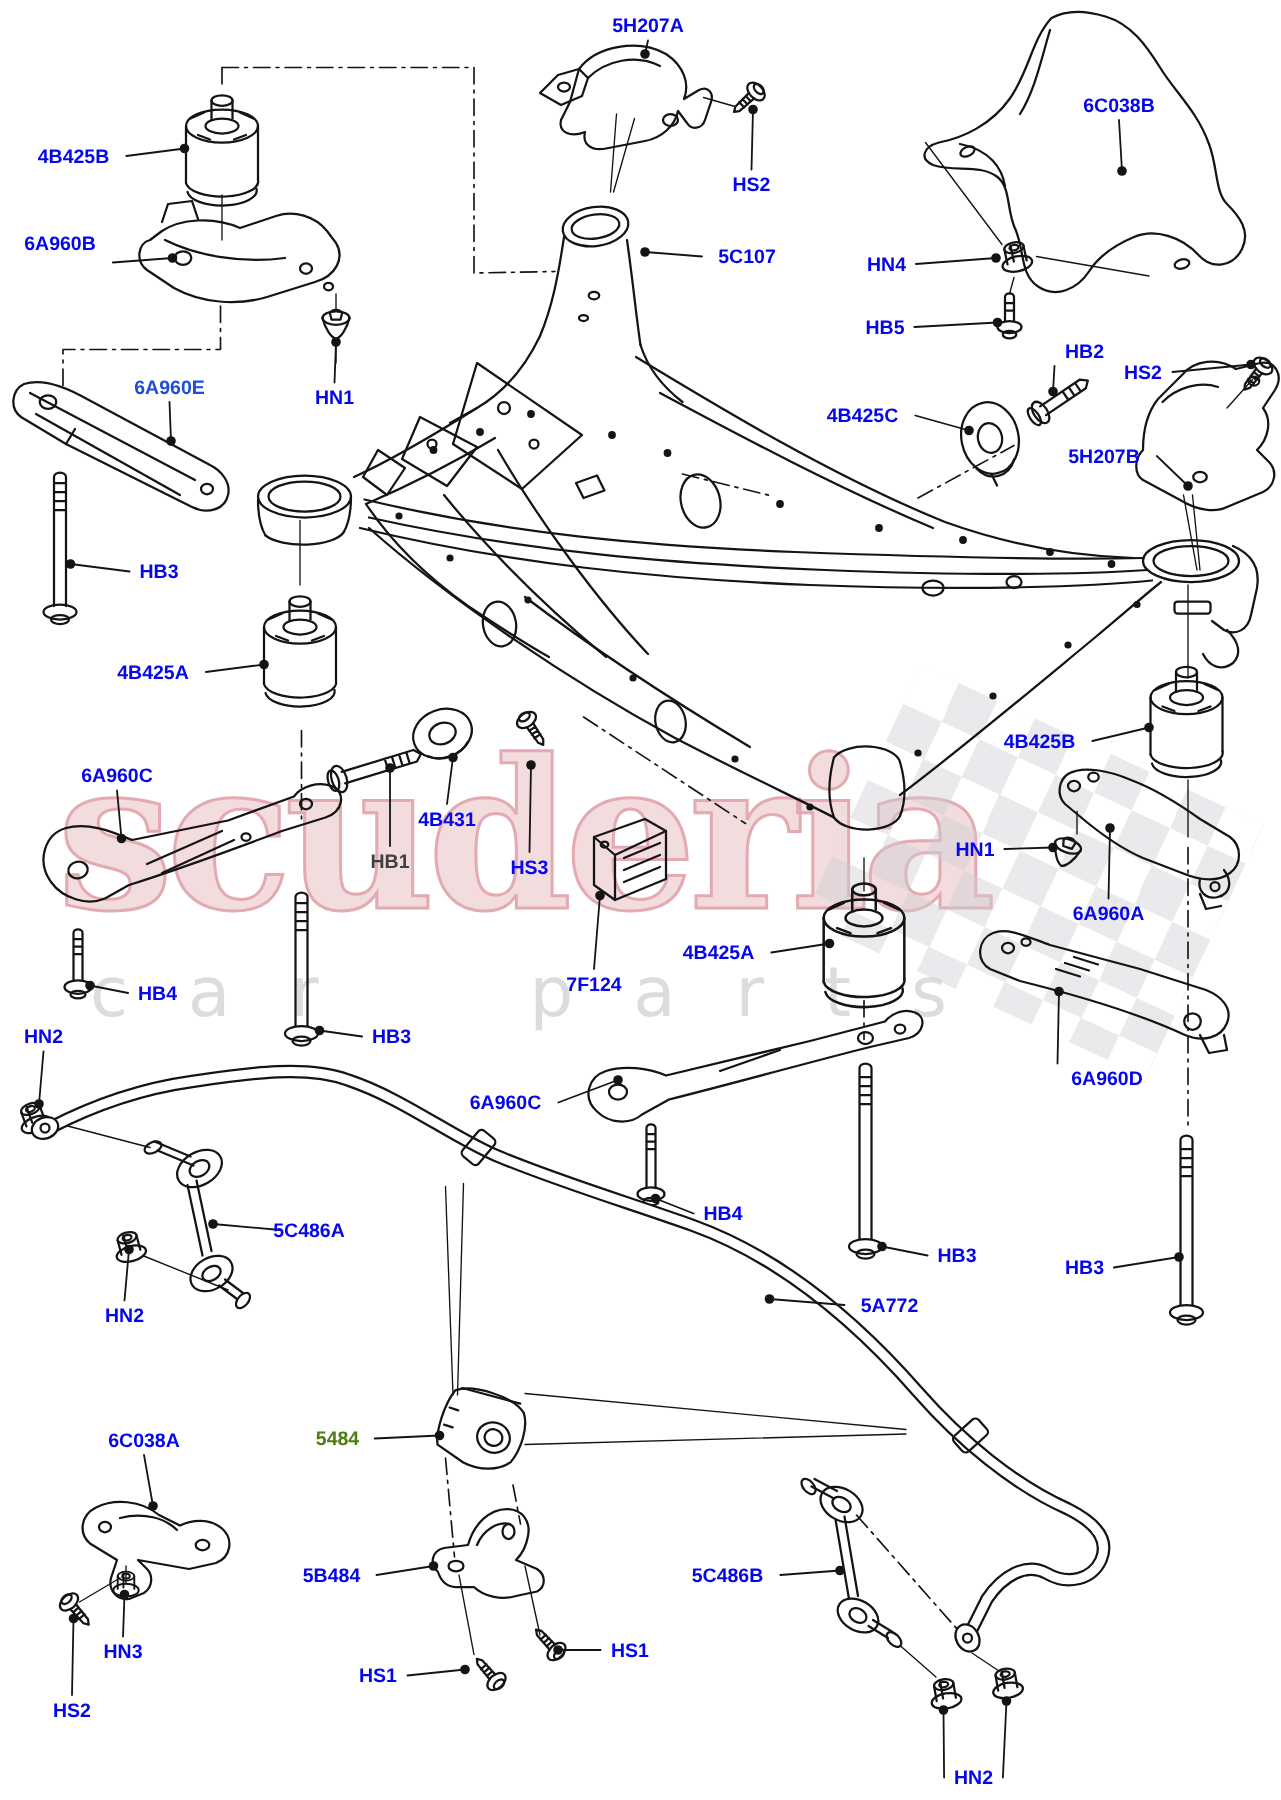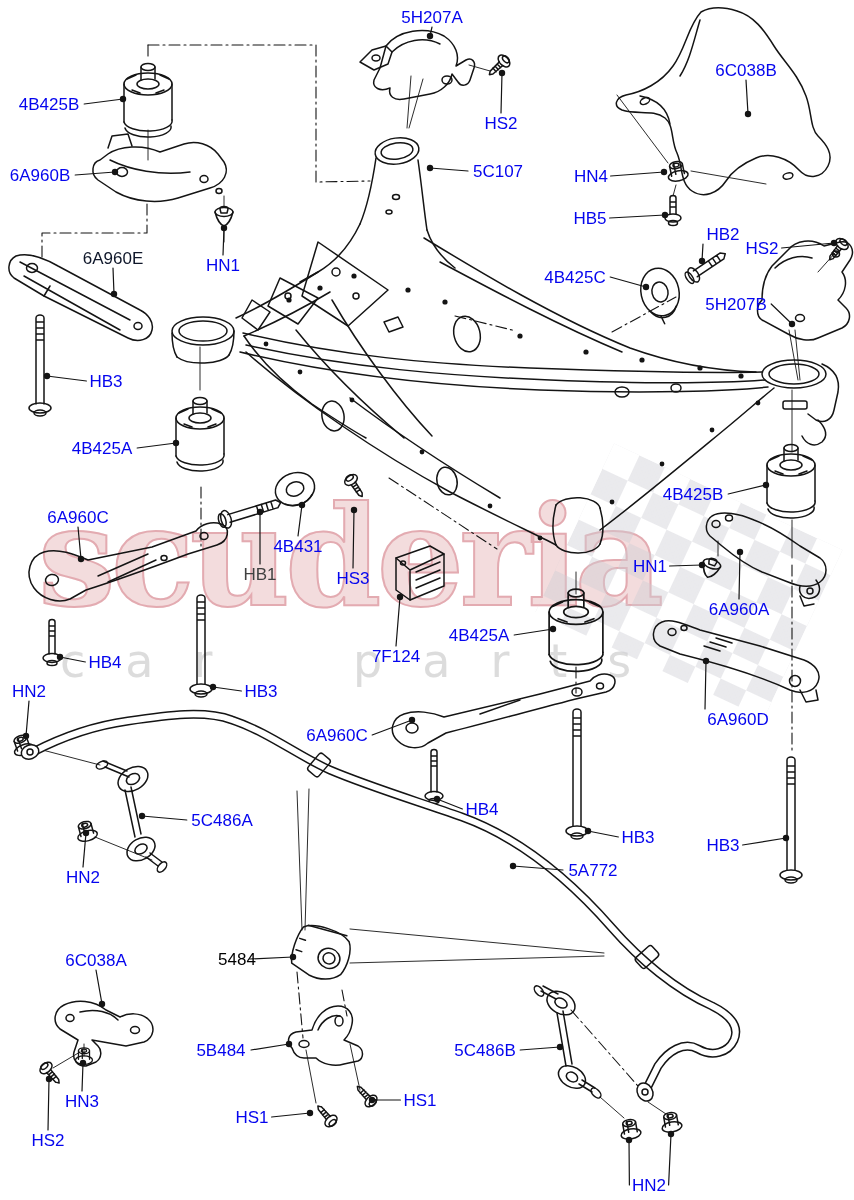--- a/index.html
+++ b/index.html
@@ -13,22 +13,22 @@
             text-shadow:0 0 1px #e3abb1;}
   #wm-tagline{position:absolute;left:60px;top:638px;font-family:"DejaVu Sans",sans-serif;
               font-size:46px;line-height:1;color:rgba(198,198,198,0.62);
               letter-spacing:40px;word-spacing:46px;}
   #wm-checker{position:absolute;left:563px;top:488px;width:252px;height:186px;
               background:repeating-conic-gradient(rgba(205,205,212,0.5) 0 25%,transparent 0 50%);
               background-size:56px 56px;transform:rotate(25deg);opacity:.85;}
   
   svg.art{position:absolute;left:0;top:0;}
   
-  .lbl{position:absolute;transform:translate(-50%,-50%);font-size:17px;
-       line-height:1;white-space:nowrap;cursor:pointer;}
+  .lbl{position:absolute;transform:translate(-50%,-50%);font-size:13px;
+       line-height:1;white-space:nowrap;cursor:pointer;font-weight:bold;}
 </style>
 </head>
 <body>
 
 <div id="page">
 
   <div id="watermark">
     <div id="wm-tagline">car parts</div>
     <div id="wm-brand">scuderia</div>
     <div id="wm-checker"></div>
@@ -502,55 +502,55 @@
           <line x1="668.6" y1="1185" x2="671" y2="1134" stroke="#141414" stroke-width="1.2"></line>
           <circle cx="671" cy="1134" r="3.2" fill="#141414" stroke="none"></circle>
         </g>
     </g>
   </svg>
 
   <div id="labels">
       <div class="lbl" style="left: 432px; top: 17px; color: rgb(5, 5, 238);">5H207A</div>
       <div class="lbl" style="left: 746px; top: 70px; color: rgb(5, 5, 238);">6C038B</div>
       <div class="lbl" style="left: 49px; top: 104px; color: rgb(5, 5, 238);">4B425B</div>
-      <div class="lbl" style="left: 40px; top: 175px; color: rgb(5, 5, 238);">6A960B</div>
+      <div class="lbl" style="left: 40px; top: 162px; color: rgb(5, 5, 238);">6A960B</div>
       <div class="lbl" style="left: 501px; top: 123px; color: rgb(5, 5, 238);">HS2</div>
       <div class="lbl" style="left: 498px; top: 171px; color: rgb(5, 5, 238);">5C107</div>
       <div class="lbl" style="left: 591px; top: 176px; color: rgb(5, 5, 238); text-align: center;">HN4</div>
       <div class="lbl" style="left: 590px; top: 218px; color: rgb(5, 5, 238);">HB5</div>
       <div class="lbl" style="left: 703px; top: 234px; color: rgb(5, 5, 238); margin-left: 20px;">HB2</div>
       <div class="lbl" style="left: 762px; top: 248px; color: rgb(5, 5, 238);">HS2</div>
       <div class="lbl" style="left: 575px; top: 277px; color: rgb(5, 5, 238);">4B425C</div>
       <div class="lbl" style="left: 736px; top: 304px; color: rgb(5, 5, 238);">5H207B</div>
-      <div class="lbl" style="left: 113px; top: 258px; color: #0f172a;">6A960E</div>
+      <div class="lbl" style="left: 113px; top: 258px; color: #1d4ed8;">6A960E</div>
       <div class="lbl" style="left: 223px; top: 265px; color: rgb(5, 5, 238);">HN1</div>
       <div class="lbl" style="left: 106px; top: 381px; color: rgb(5, 5, 238);">HB3</div>
       <div class="lbl" style="left: 102px; top: 448px; color: rgb(5, 5, 238);">4B425A</div>
       <div class="lbl" style="left: 78px; top: 517px; color: rgb(5, 5, 238);">6A960C</div>
       <div class="lbl" style="left: 298px; top: 546px; color: rgb(5, 5, 238);">4B431</div>
       <div class="lbl" style="left: 260px; top: 574px; color: #404040;">HB1</div>
       <div class="lbl" style="left: 353px; top: 578px; color: rgb(5, 5, 238);">HS3</div>
       <div class="lbl" style="left: 396px; top: 656px; color: rgb(5, 5, 238);">7F124</div>
       <div class="lbl" style="left: 479px; top: 635px; color: rgb(5, 5, 238);">4B425A</div>
       <div class="lbl" style="left: 650px; top: 566px; color: rgb(5, 5, 238);">HN1</div>
       <div class="lbl" style="left: 739px; top: 609px; color: rgb(5, 5, 238);">6A960A</div>
       <div class="lbl" style="left: 693px; top: 494px; color: rgb(5, 5, 238);">4B425B</div>
       <div class="lbl" style="left: 705px; top: 719px; color: rgb(5, 5, 238); margin-left: 33px;">6A960D</div>
       <div class="lbl" style="left: 105px; top: 662px; color: rgb(5, 5, 238);">HB4</div>
       <div class="lbl" style="left: 29px; top: 691px; color: rgb(5, 5, 238);">HN2</div>
       <div class="lbl" style="left: 261px; top: 691px; color: rgb(5, 5, 238);">HB3</div>
       <div class="lbl" style="left: 337px; top: 735px; color: rgb(5, 5, 238);">6A960C</div>
-      <div class="lbl" style="left: 222px; top: 820px; color: rgb(5, 5, 238);">5C486A</div>
+      <div class="lbl" style="left: 206px; top: 820px; color: rgb(5, 5, 238);">5C486A</div>
       <div class="lbl" style="left: 83px; top: 877px; color: rgb(5, 5, 238);">HN2</div>
       <div class="lbl" style="left: 482px; top: 809px; color: rgb(5, 5, 238);">HB4</div>
       <div class="lbl" style="left: 638px; top: 837px; color: rgb(5, 5, 238);">HB3</div>
       <div class="lbl" style="left: 723px; top: 845px; color: rgb(5, 5, 238);">HB3</div>
       <div class="lbl" style="left: 593px; top: 870px; color: rgb(5, 5, 238);">5A772</div>
       <div class="lbl" style="left: 96px; top: 960px; color: rgb(5, 5, 238);">6C038A</div>
-      <div class="lbl" style="left: 225px; top: 959px; color: #000000; margin-left: 12px;">5484</div>
+      <div class="lbl" style="left: 225px; top: 959px; color: #4d7c0f;">5484</div>
       <div class="lbl" style="left: 221px; top: 1050px; color: rgb(5, 5, 238);">5B484</div>
       <div class="lbl" style="left: 82px; top: 1101px; color: rgb(5, 5, 238);">HN3</div>
       <div class="lbl" style="left: 48px; top: 1140px; color: rgb(5, 5, 238);">HS2</div>
       <div class="lbl" style="left: 252px; top: 1117px; color: rgb(5, 5, 238);">HS1</div>
       <div class="lbl" style="left: 420px; top: 1100px; color: rgb(5, 5, 238);">HS1</div>
       <div class="lbl" style="left: 485px; top: 1050px; color: rgb(5, 5, 238);">5C486B</div>
       <div class="lbl" style="left: 649px; top: 1185px; color: rgb(5, 5, 238);">HN2</div>
     </div>
 </div>
 

